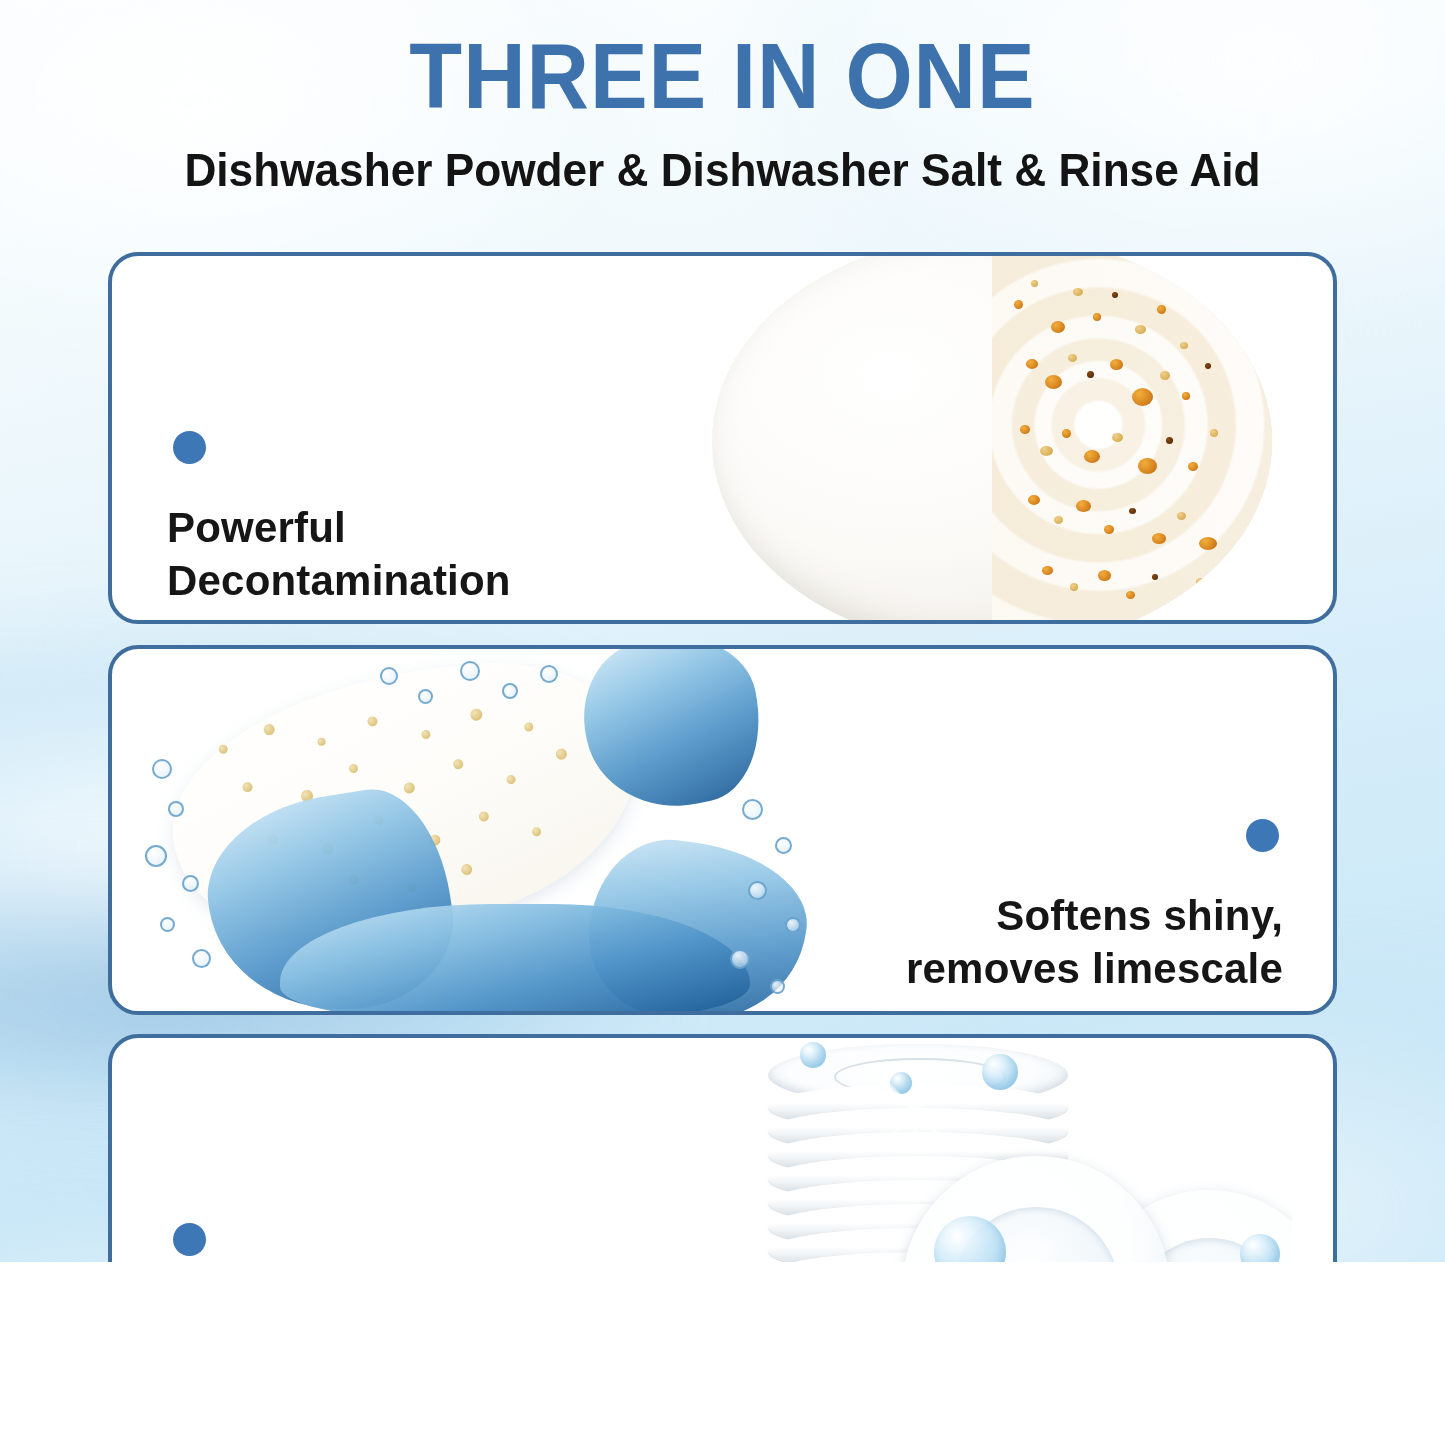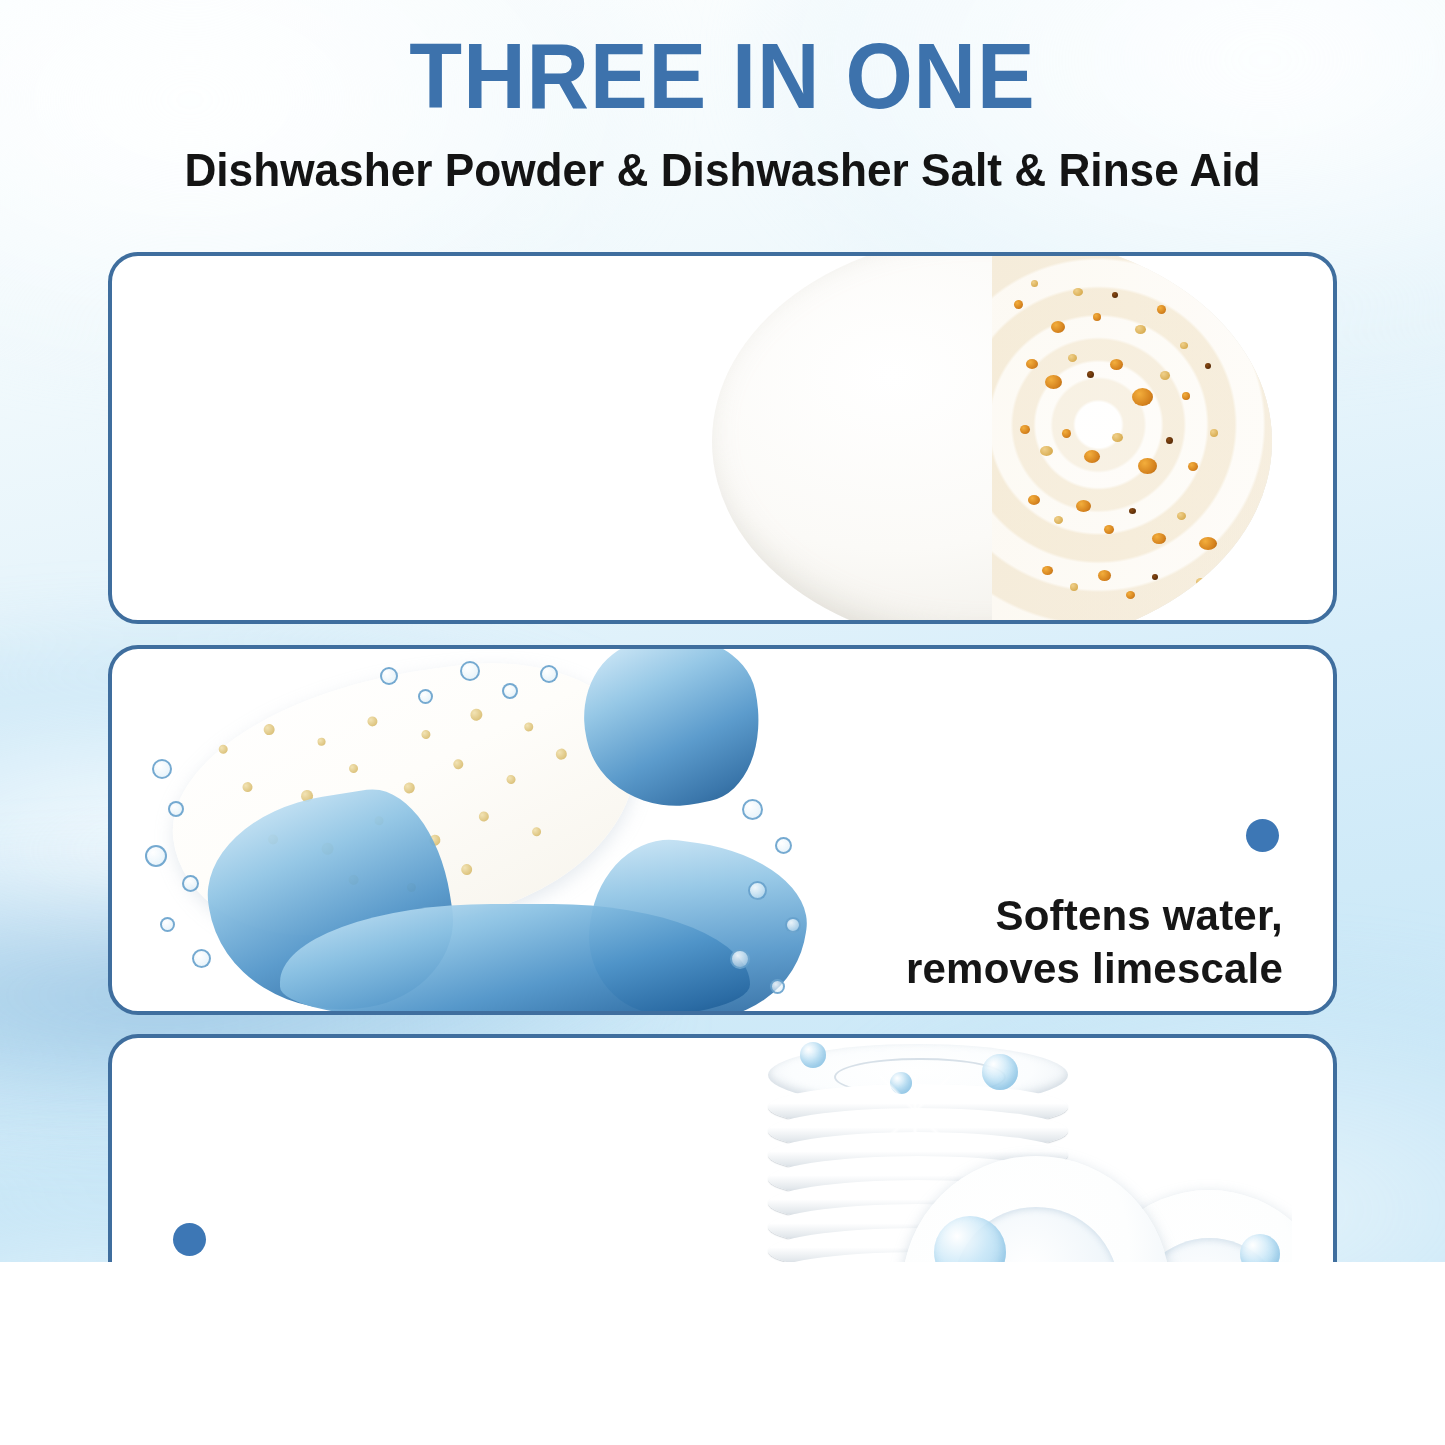--- a/index.html
+++ b/index.html
@@ -344,20 +344,25 @@
           <div class="crumb pale" style="left:28%;top:84%;width:8px;height:8px;"></div>
           <div class="crumb" style="left:38%;top:81%;width:13px;height:11px;"></div>
           <div class="crumb" style="left:48%;top:86%;width:9px;height:8px;"></div>
           <div class="crumb dark" style="left:57%;top:82%;width:6px;height:6px;"></div>
           <div class="crumb" style="left:65%;top:88%;width:12px;height:10px;"></div>
           <div class="crumb pale" style="left:73%;top:83%;width:9px;height:8px;"></div>
         </div>
       </div>
     </div>
 
+    <div class="card-text text-left">
+      <span class="bullet"></span>
+      <div class="caption">Powerful
+Decontamination</div>
+    </div>
   </div>
 
   <div class="card card-2">
 
     <div class="splash-wrap">
       <div class="powder-sheet">
         <div class="grain" style="left:12%;top:20%;width:9px;height:9px;"></div>
         <div class="grain" style="left:22%;top:14%;width:11px;height:11px;"></div>
         <div class="grain" style="left:33%;top:22%;width:8px;height:8px;"></div>
         <div class="grain" style="left:44%;top:16%;width:10px;height:10px;"></div>
@@ -401,21 +406,21 @@
       <div class="droplet" style="left:612px;top:150px;width:17px;height:17px;"></div>
       <div class="droplet" style="left:645px;top:188px;width:13px;height:13px;"></div>
       <div class="droplet" style="left:618px;top:232px;width:15px;height:15px;"></div>
       <div class="droplet" style="left:655px;top:268px;width:12px;height:12px;"></div>
       <div class="droplet" style="left:600px;top:300px;width:16px;height:16px;"></div>
       <div class="droplet" style="left:640px;top:330px;width:11px;height:11px;"></div>
     </div>
 
     <div class="card-text text-right">
       <span class="bullet"></span>
-      <div class="caption">Softens water,
+      <div class="caption">Softens shiny,
 removes limescale</div>
     </div>
   </div>
 
   <div class="card card-3">
 
     <div class="dish-wrap">
       <div class="dish-glow"></div>
 
       <div class="stack">

